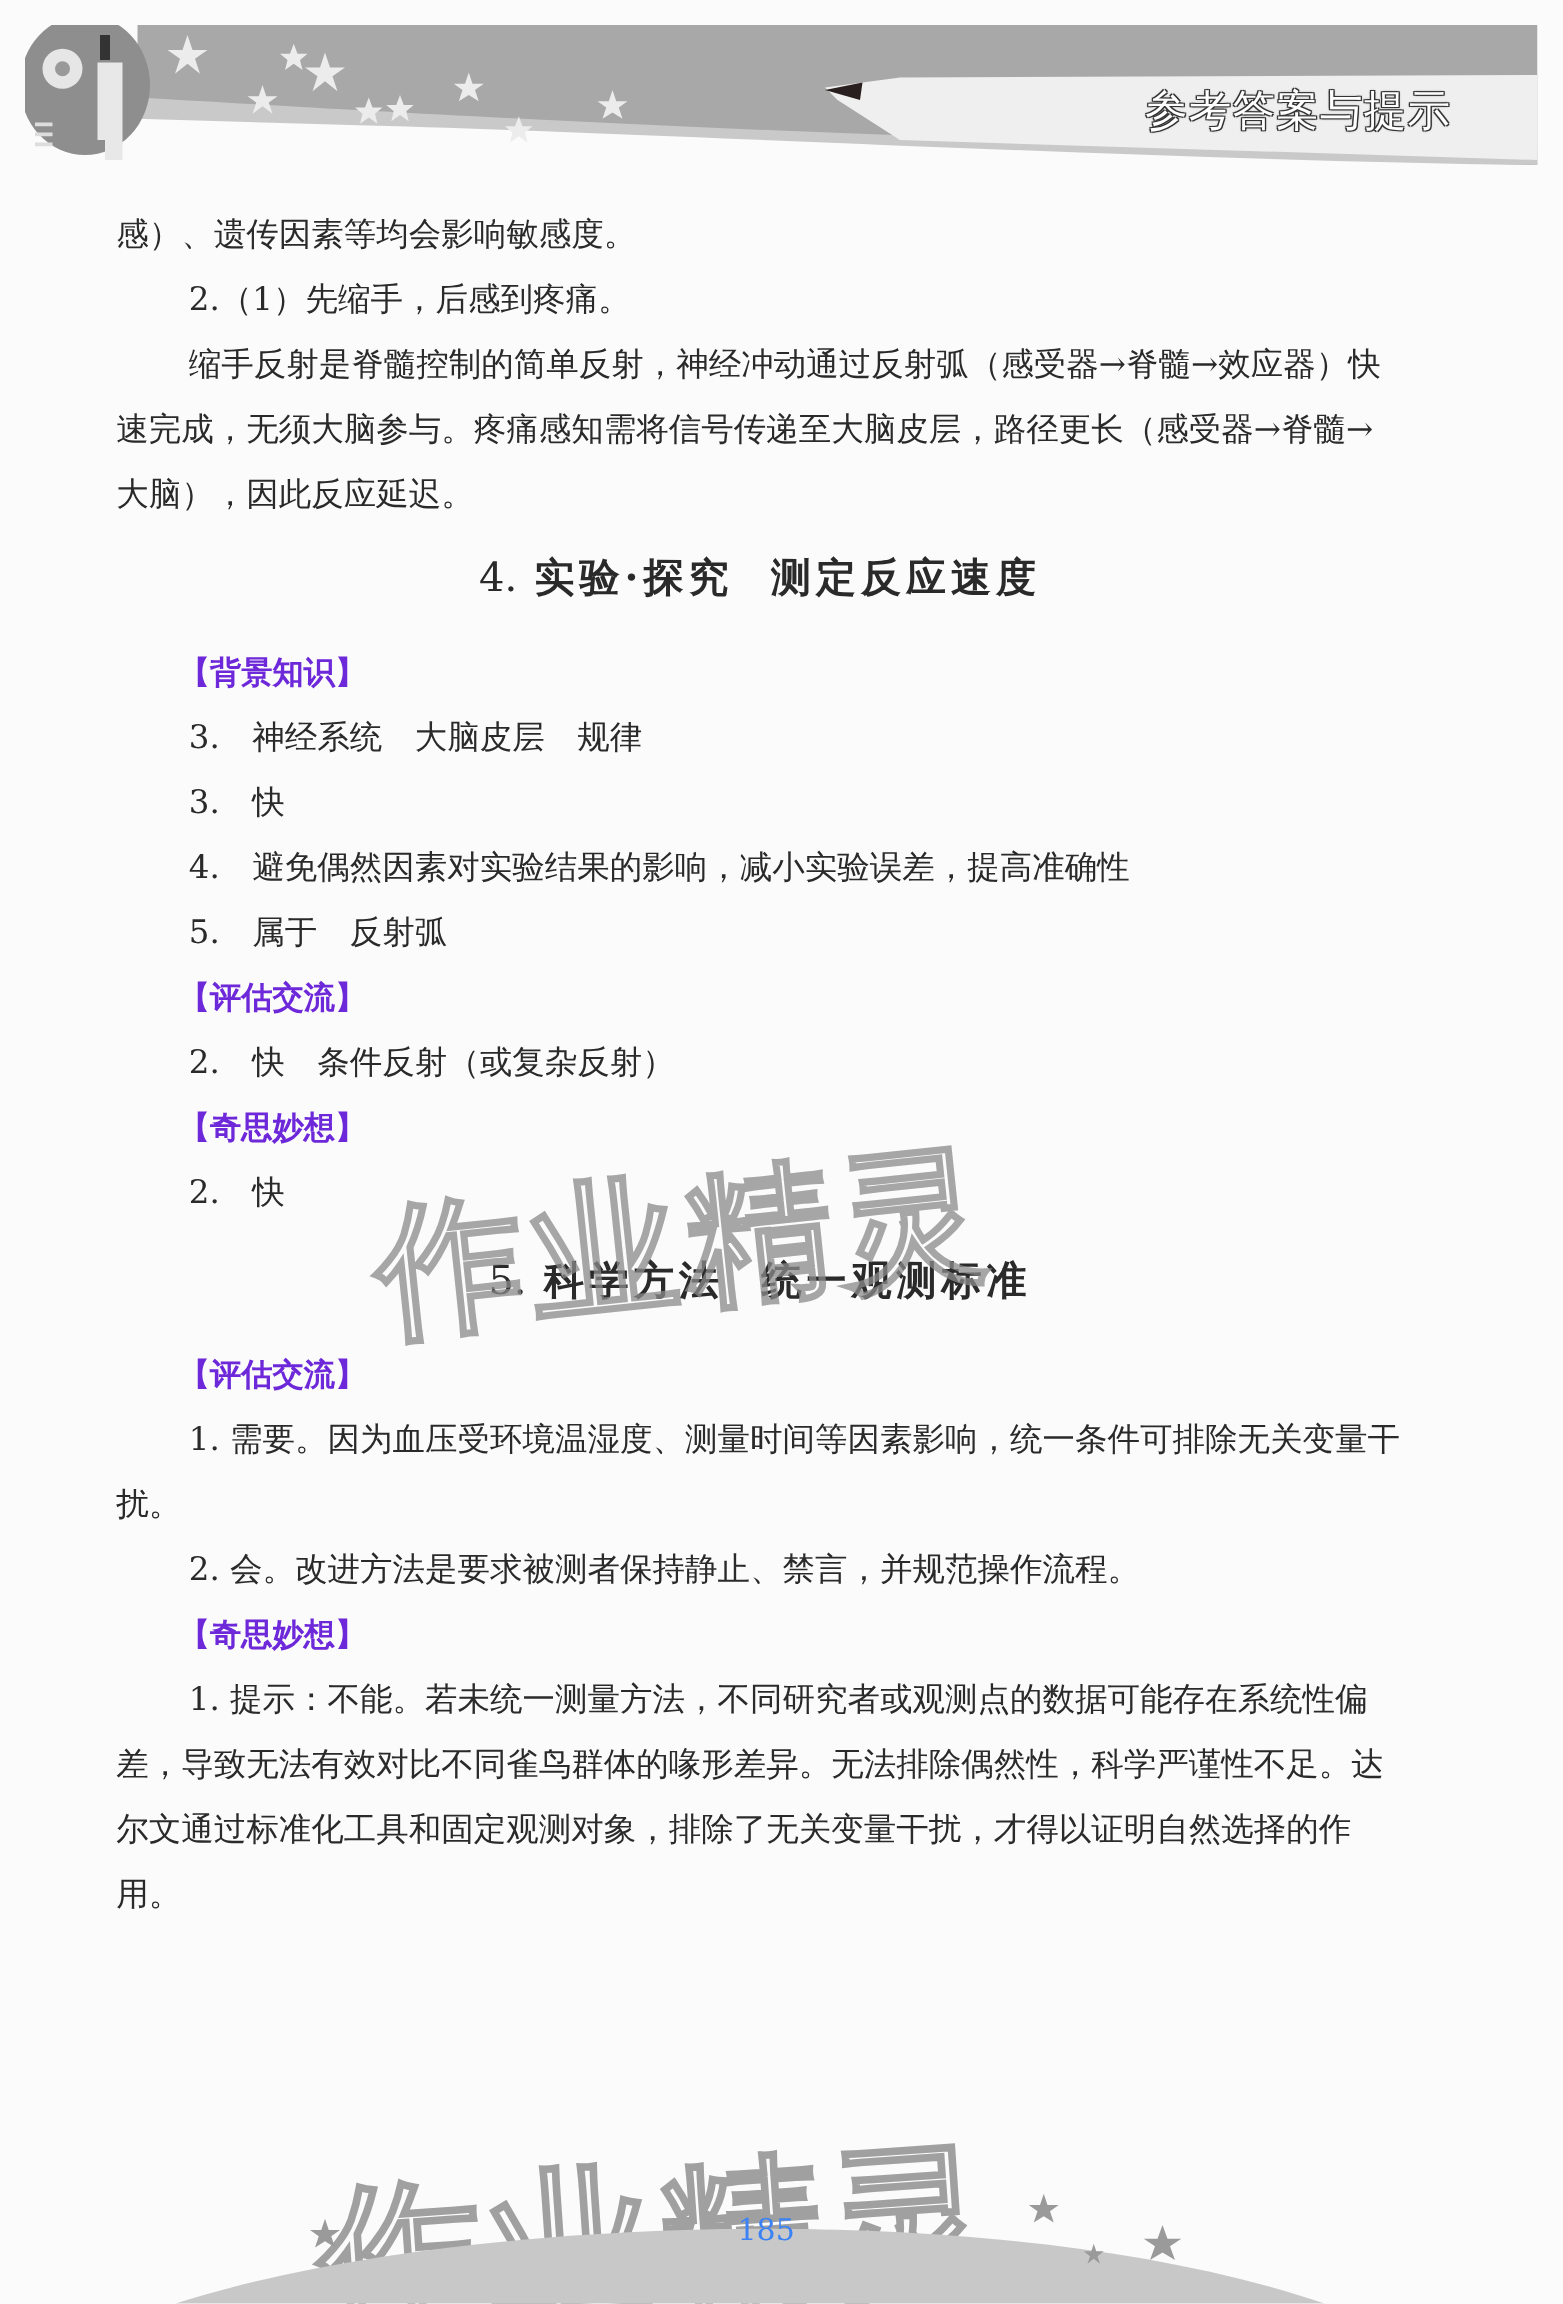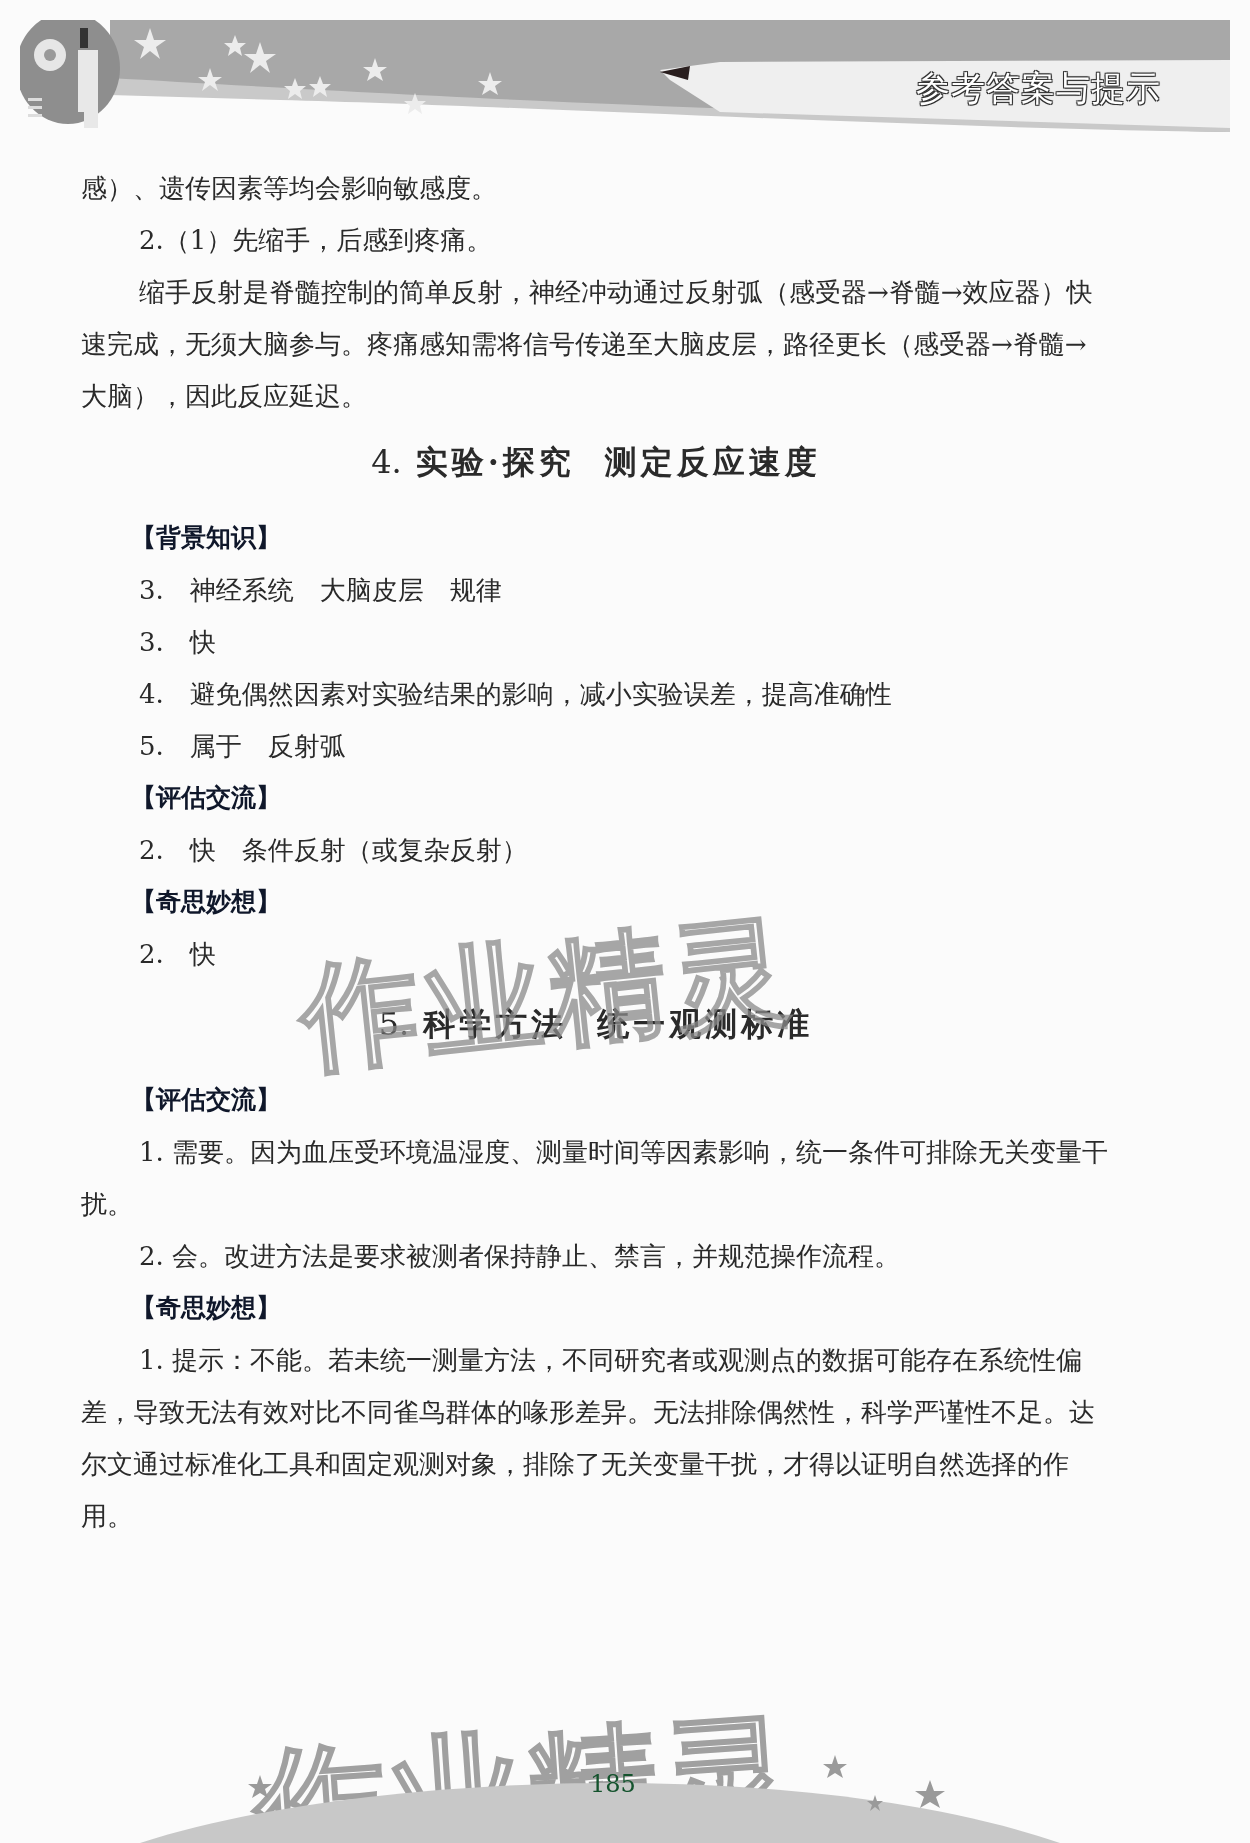--- a/index.html
+++ b/index.html
@@ -3,36 +3,36 @@
   <meta charset="utf-8">
   <style>
     html, body { margin:0; padding:0; }
     body { width:1250px; height:1843px; background:#fbfbfb; position:relative; overflow:hidden;
       font-family:"DejaVu Serif","Liberation Serif",serif; color:#2a2a2a; }
     .banner { position:absolute; left:20px; top:20px; width:1210px; height:130px; }
     .banner svg { width:100%; height:100%; display:block; }
     .banner-title { position:absolute; left:896px; top:46px; font-family:"DejaVu Sans","Liberation Sans",sans-serif;
       font-size:34px; color:#fff; letter-spacing:1px;
       text-shadow: -1px -1px 0 #333, 1px -1px 0 #333, -1px 1px 0 #333, 1px 1px 0 #333, 0 0 2px #222; }
-    .content { position:absolute; left:81px; top:162px; width:1030px; font-size:26px; line-height:52px; }
+    .content { position:absolute; left:93px; top:162px; width:1030px; font-size:26px; line-height:52px; }
     .p { margin:0; white-space:normal; }
     .indent { text-indent:58px; }
     .hang { padding-left:58px; }
     .sec-title { text-align:center; font-weight:bold; font-size:32px; margin:10px 0 24px 0; letter-spacing:4px; }
     .sec-title .num { font-weight:normal; letter-spacing:0; margin-right:14px; }
     .sec-title .gap { display:inline-block; width:30px; }
-    .tag { font-family:"DejaVu Sans","Liberation Sans",sans-serif; font-weight:bold; font-size:25px; padding-left:50px; color:#0f172a; }
+    .tag { font-family:"DejaVu Sans","Liberation Sans",sans-serif; font-weight:bold; font-size:25px; padding-left:50px; color:#6d28d9; }
     .gap2 { display:inline-block; width:26px; }
     .watermark { position:absolute; font-family:"DejaVu Sans","Liberation Sans",sans-serif; font-weight:bold;
       color:transparent; -webkit-text-stroke:2px #8a8a8a; letter-spacing:6px; pointer-events:none; }
     .wm1 { left:300px; top:915px; font-size:118px; transform:rotate(-6deg); opacity:.75; }
     .wm2 { left:255px; top:1705px; font-size:130px; transform:rotate(-4deg); opacity:.8; }
     .footer { position:absolute; left:140px; top:1755px; width:920px; height:88px; }
     .footer svg { width:100%; height:100%; display:block; }
-    .pagenum { position:absolute; left:590px; top:1770px; font-size:24px; color:#14532d; }
+    .pagenum { position:absolute; left:590px; top:1770px; font-size:24px; color:#3b82f6; }
   </style>
 </head>
 <body>
 
 <div class="banner">
   <svg viewBox="0 0 1210 130" preserveAspectRatio="none">
     <path d="M0 0 H1210 V112 C900 105 500 80 260 70 L90 70 L90 0 Z" fill="#a8a8a8"></path>
     <path d="M90 58 C300 70 700 95 1210 100 V112 C900 108 500 86 260 80 L90 75 Z" fill="#c9c9c9"></path>
     <g>
       <ellipse cx="48" cy="48" rx="52" ry="56" fill="#8e8e8e"></ellipse>

